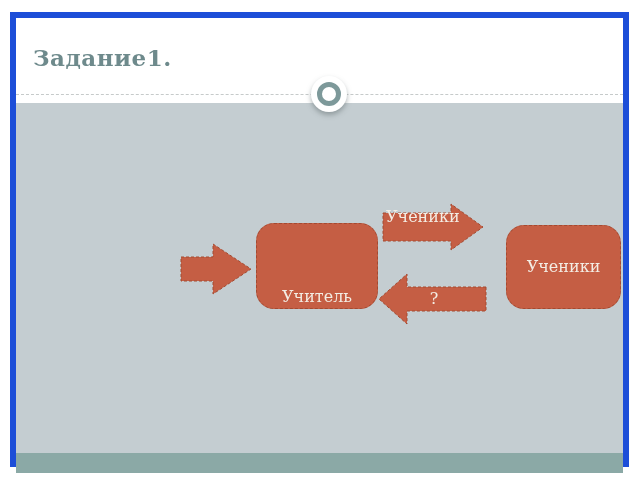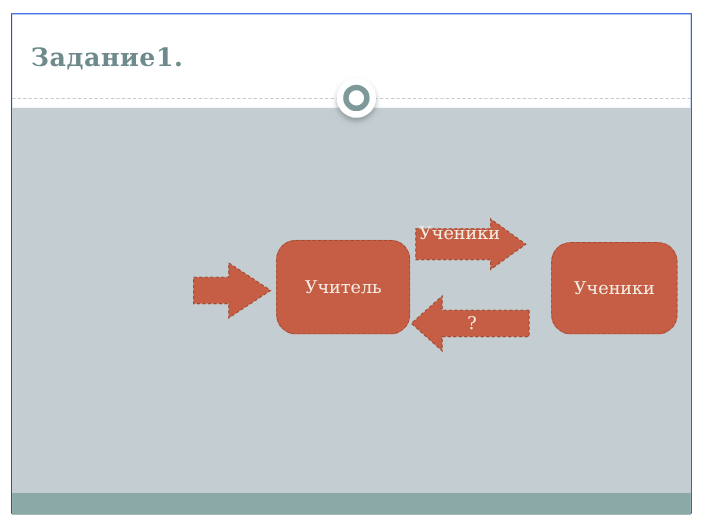--- a/index.html
+++ b/index.html
@@ -17,21 +17,21 @@
     height: 480px;
     background: #ffffff;
   }
   .slide {
     position: absolute;
     left: 10px;
     top: 12px;
     width: 619px;
     height: 455px;
     background: #ffffff;
-    border: 1px solid #1d4ed8;
+    border: 6px solid #1d4ed8;
     box-sizing: border-box;
   }
   .slide-title {
     position: absolute;
     left: 17px;
     top: 26px;
     margin: 0;
     font-size: 23px;
     font-weight: bold;
     letter-spacing: 0.5px;
@@ -101,20 +101,21 @@
     padding-left: 13px;
     padding-right: 4px;
   }
   .node-teacher {
     left: 240px;
     top: 205px;
     width: 122px;
     height: 86px;
     justify-content: center;
     text-align: center;
+    align-items: flex-end;
   }
   .node-students {
     left: 470px;
     top: 207px;
     width: 115px;
     height: 84px;
     justify-content: center;
     text-align: center;
     margin-left: 20px;
   }

